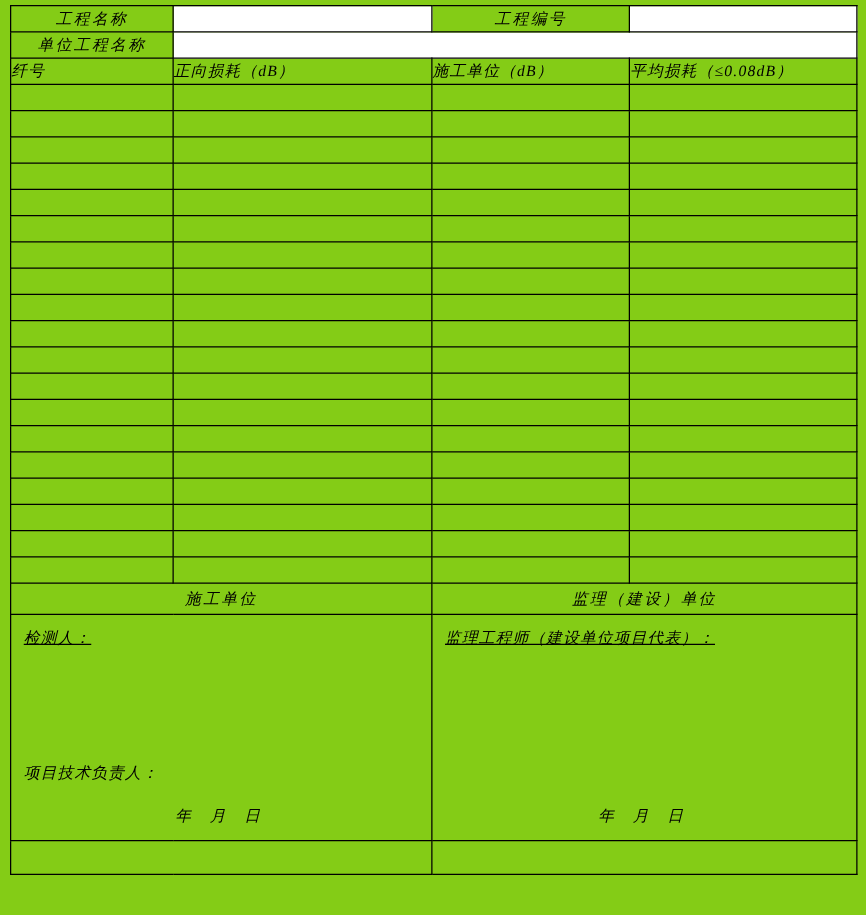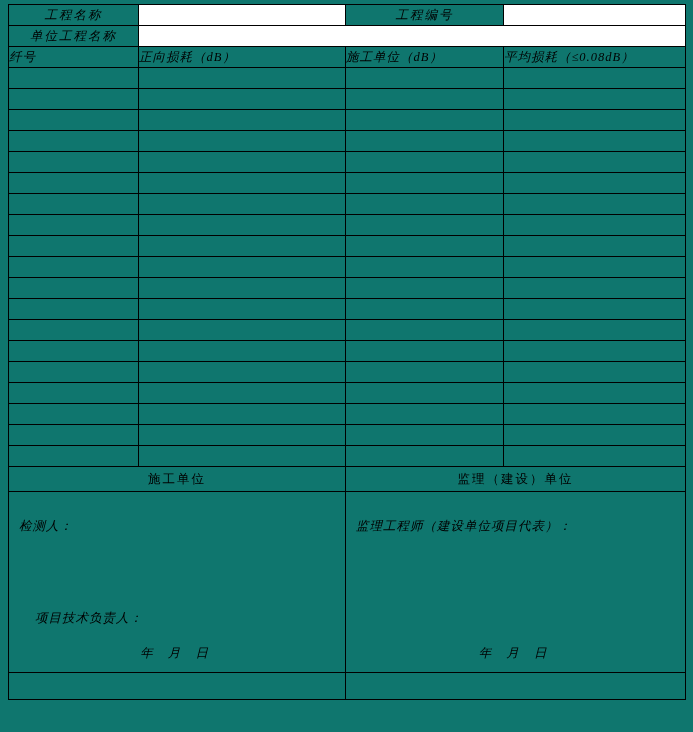--- a/index.html
+++ b/index.html
@@ -8,21 +8,21 @@
     background: #ffffff;
   }
   body {
     font-family: "Liberation Serif", "DejaVu Serif", serif;
     color: #000000;
   }
   .page {
     position: relative;
     width: 693px;
     height: 732px;
-    background: #0f766e;
+    background: #84cc16;
     box-sizing: border-box;
   }
   .sheet {
     position: absolute;
     left: 8px;
     top: 4px;
     width: 677px;
     border-collapse: collapse;
     table-layout: fixed;
   }
@@ -50,42 +50,43 @@
     background: #ffffff;
   }
   .rowh {
     height: 21px;
   }
   .datarow td {
     height: 20px;
   }
   .unit-label {
     text-align: center;
+    font-style: italic;
     letter-spacing: 2px;
     height: 24px;
   }
   .sig-cell {
     vertical-align: top;
     text-align: left;
     height: 180px;
     position: relative;
   }
   .sig-inner {
     position: relative;
     height: 100%;
     width: 100%;
   }
   .sig-line {
     position: absolute;
     font-style: italic;
     letter-spacing: 1px;
     white-space: nowrap;
   }
-  .sig-a { left: 10px; top: 26px; }
-  .sig-b { left: 26px; top: 118px; }
+  .sig-a { left: 10px; top: 10px; text-decoration: underline; }
+  .sig-b { left: 10px; top: 118px; }
   .sig-date {
     position: absolute;
     bottom: 10px;
     left: 0;
     width: 100%;
     text-align: center;
     font-style: italic;
     letter-spacing: 6px;
   }
   .sig-date-r {

